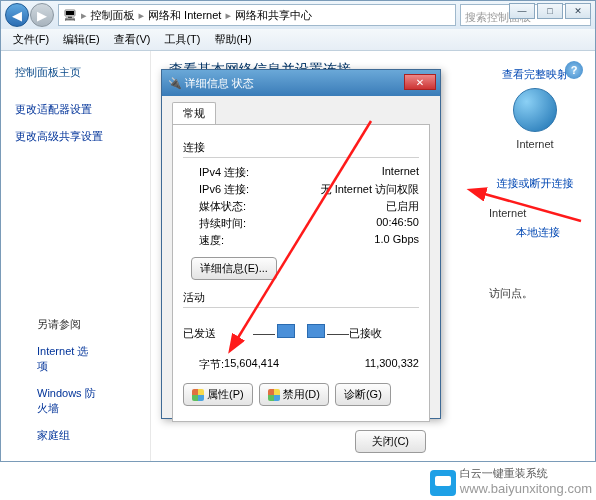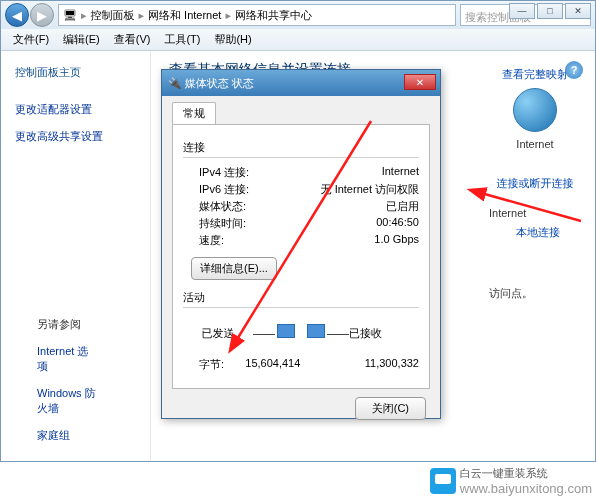--- a/index.html
+++ b/index.html
@@ -43,21 +43,21 @@
 .activity-img{width:48px;height:30px;margin:4px auto;position:relative}
 .pc{width:18px;height:14px;background:#4a90d9;border:1px solid #2a6bb0;position:absolute;top:6px}
 .pc.left{left:0}.pc.right{right:0}
 .activity-row{display:flex;align-items:center;justify-content:space-between;font-size:11px;margin:4px 0}
 .btn-row{display:flex;gap:6px;margin-top:10px}
 .close-row{text-align:right;padding:8px 4px 0}
 .help-icon{position:absolute;right:12px;top:60px;width:18px;height:18px;border-radius:50%;background:radial-gradient(#8fc6ef,#3a85c7);color:#fff;display:flex;align-items:center;justify-content:center;font-weight:bold}
 
 .arrow{position:absolute;pointer-events:none}
 
-.watermark{position:absolute;right:4px;bottom:4px;display:flex;align-items:center;gap:4px;font-size:13px;color:#555}
+.watermark{position:absolute;right:4px;bottom:4px;display:flex;align-items:flex-end;gap:4px;font-size:13px;color:#555}
 .wm-badge{width:26px;height:26px;background:#1ea0e6;border-radius:4px;position:relative}
 .wm-badge::before{content:"";position:absolute;left:5px;top:6px;width:16px;height:10px;background:#fff;border-radius:2px}
 .wm-sub{font-size:13px;color:#999}
 .shield-ico{display:inline-block;width:12px;height:12px;background:conic-gradient(#f6d94c 0 25%,#4aa3e0 25% 50%,#5fbf5f 50% 75%,#e07040 75% 100%);border-radius:2px}
 </style>
 </head>
 <body>
 
 <div class="window">
   <div class="win-btns">
@@ -121,21 +121,21 @@
       <div class="right-label" style="text-align:left;padding-left:6px">Internet</div>
       <span class="right-link" style="text-align:center;padding-left:6px;display:block">本地连接</span>
       <div style="height:40px"></div>
       <div style="text-align:left;padding-left:6px;color:#333">访问点。</div>
     </div>
   </div>
 
   <div class="dialog">
     <div class="dlg-title">
       <span>🔌</span>&nbsp;
-      <span>媒体状态 状态</span>
+      <span>详细信息 状态</span>
     </div>
     <div class="dlg-close">✕</div>
     <div class="dlg-body">
       <div><span class="tab">常规</span></div>
       <div class="tab-panel">
         <div class="section-title">连接</div>
         <div class="hr"></div>
         <div class="row">
             <span class="lbl">IPv4 连接:</span>
             <span>Internet</span>
@@ -154,33 +154,44 @@
           </div>
         <div class="row">
             <span class="lbl">速度:</span>
             <span>1.0 Gbps</span>
           </div>
         <div style="margin:8px 0 10px 8px"><button class="dlg-btn">详细信息(E)...</button></div>
 
         <div class="section-title">活动</div>
         <div class="hr"></div>
         <div class="activity-row">
-          <span style="width:70px;text-align:center">已发送</span>
+          <span style="width:70px;text-align:left">已发送</span>
           <span>——</span>
           <div class="activity-img">
               <div class="pc left"></div>
               <div class="pc right"></div>
             </div>
           <span>——</span>
           <span style="width:70px">已接收</span>
         </div>
         <div class="row">
           <span class="lbl">字节:</span>
-          <span style="flex:1;text-align:center">15,604,414</span>
+          <span style="flex:1;">15,604,414</span>
           <span style="flex:1;text-align:right">11,300,332</span>
+        </div>
+        <div class="btn-row">
+          <button class="dlg-btn">
+              <span class="shield-ico"></span>
+              <span>属性(P)</span>
+            </button>
+          <button class="dlg-btn">
+              <span class="shield-ico"></span>
+              <span>禁用(D)</span>
+            </button>
+          <button class="dlg-btn">诊断(G)</button>
         </div>
       </div>
       <div class="close-row"><button class="dlg-btn" style="padding:3px 16px">关闭(C)</button></div>
     </div>
   </div>
 
   <svg class="arrow" style="left:200px;top:110px" width="200" height="260">
     <defs>
         <marker id="ah1" markerWidth="10" markerHeight="10" refX="2" refY="3" orient="auto">
           <path d="M0,0 L0,6 L8,3 z" fill="#ff1a1a"></path>

